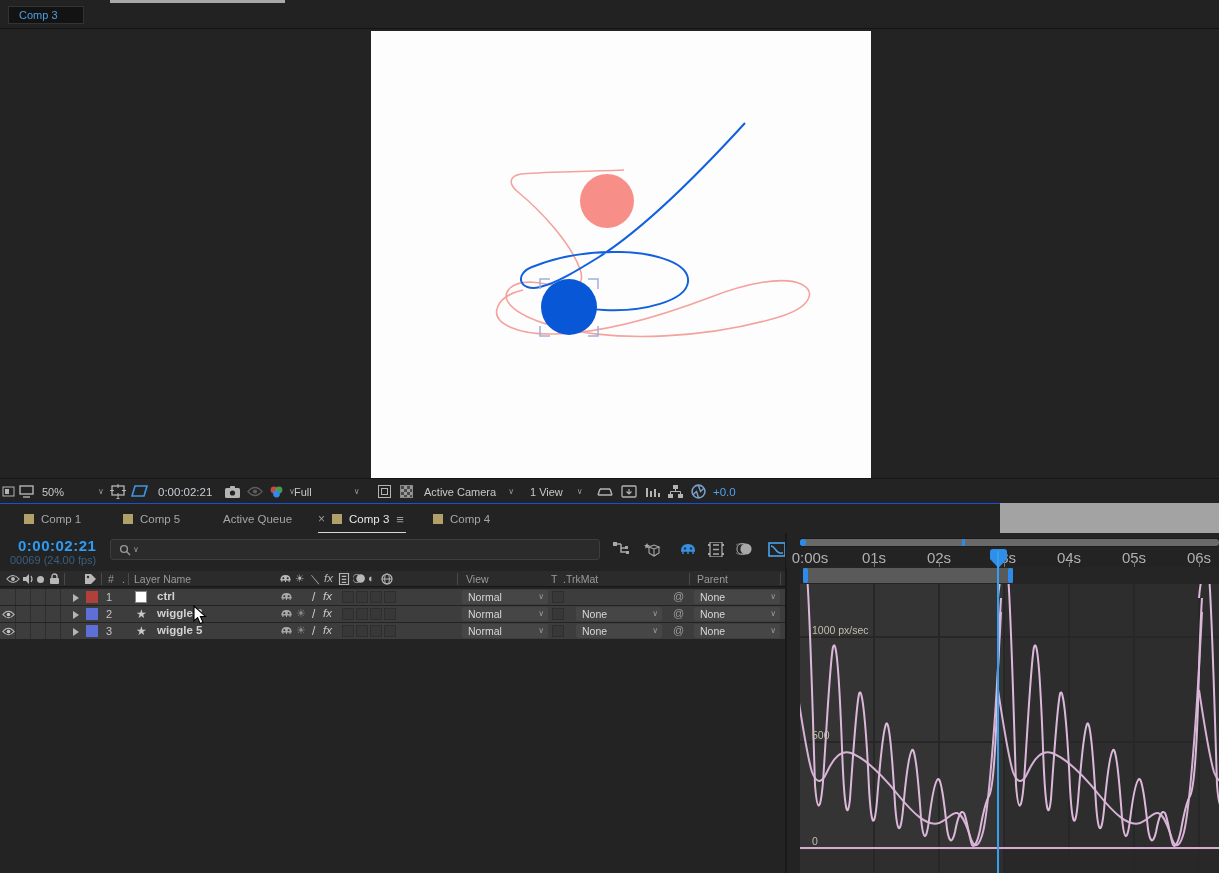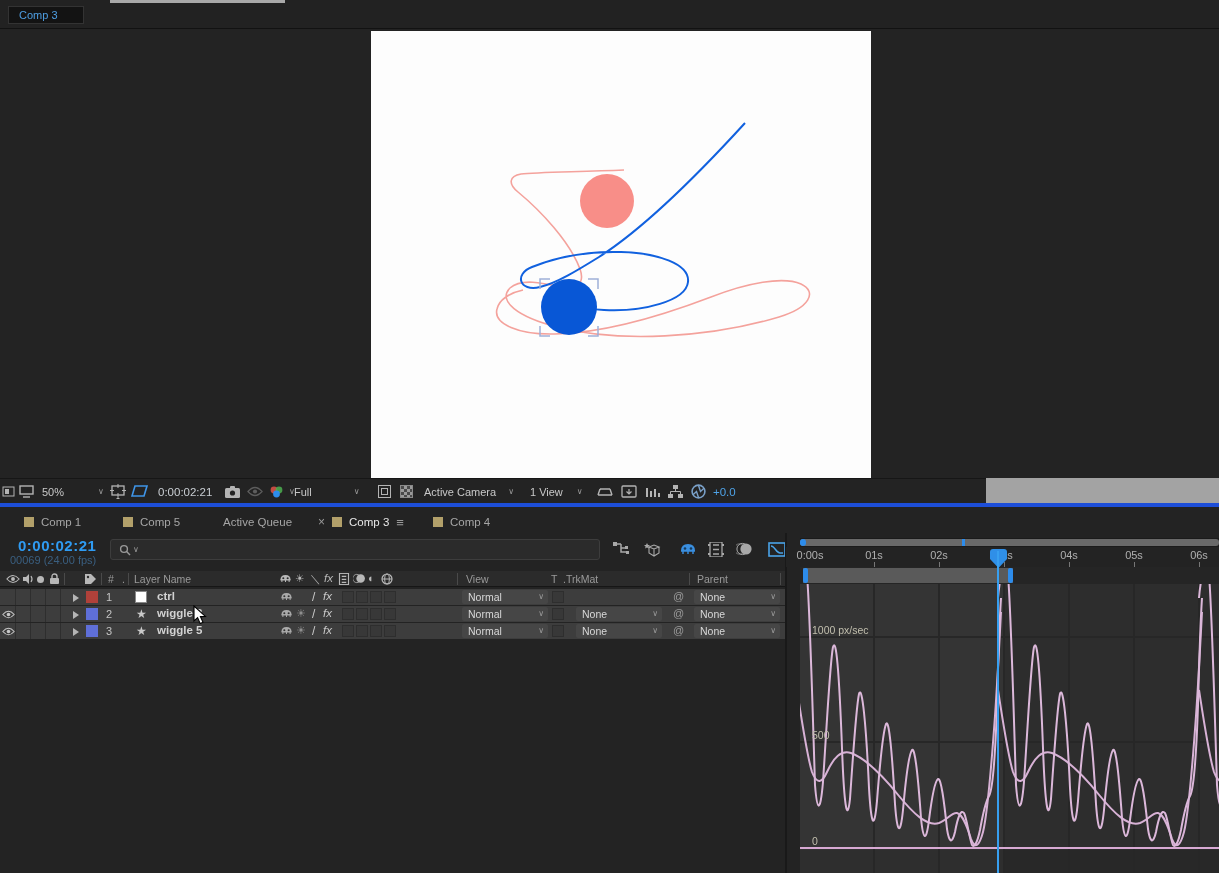--- a/index.html
+++ b/index.html
@@ -15,33 +15,33 @@
   #topbar { left:0; top:0; width:1219px; height:28px; background:#222; }
   #top-tab { left:8px; top:6px; width:76px; height:18px; background:#131313; border:1px solid #333;
              color:#4e9ee2; font-size:11px; line-height:16px; padding-left:10px; }
   #top-strip { left:110px; top:0; width:175px; height:3px; background:#a9a9a9; }
 
   
   #viewer { left:0; top:28px; width:1219px; height:450px; background:#232323; border-top:1px solid #121212; }
   #canvas { left:371px; top:2px; width:500px; height:448px; background:#fdfdfd; }
 
   
-  #vtoolbar { left:0; top:478px; width:986px; height:25px; background:#232323; border-top:1px solid #161616; }
+  #vtoolbar { left:0; top:478px; width:1219px; height:25px; background:#232323; border-top:1px solid #161616; }
   .vt { position:absolute; top:0; height:25px; display:flex; align-items:center; color:#b4b4b4; }
   .chev { font-size:8px; color:#9a9a9a; margin-left:5px; }
   .vtc { color:#c9ced3; font-size:11.5px; }
   .blue { color:#4ea3e8; }
   .checker { width:13px; height:13px; border:1px solid #8a8a8a;
              background:conic-gradient(#9a9a9a 25%, #4a4a4a 0 50%, #9a9a9a 0 75%, #4a4a4a 0);
              background-size:6px 6px; }
   .sqicon { width:13px; height:13px; border:1px solid #b4b4b4; display:flex; align-items:center; justify-content:center; }
   .sqicon > div { width:7px; height:7px; border:1px solid #b4b4b4; }
 
   
-  #tabsrow { left:0; top:503px; width:1219px; height:30px; background:#232323; border-top:4px solid #1d4ed8; }
+  #tabsrow { left:0; top:503px; width:1000px; height:30px; background:#232323; border-top:1px solid #1d4ed8; }
   .ttab { position:absolute; top:0; height:30px; display:flex; align-items:center; gap:7px; color:#a6a6a6; font-size:11.5px; }
   .tansq { width:10px; height:10px; background:#b2a06a; }
   #tab-underline { left:318px; top:28px; width:88px; height:2px; background:#d8d8d8; }
 
   
   #tl { left:0; top:533px; width:1219px; height:340px; background:#232323; }
   #tl-div { left:785px; top:0; width:2px; height:340px; background:#191919; }
 
   #cur-time { left:18px; top:4px; color:#2f9bf2; font-size:15px; font-weight:bold; letter-spacing:.5px; }
   #frame-info { left:10px; top:21px; color:#3a5f80; font-size:11px; }
@@ -71,21 +71,21 @@
   .dd .chev { position:absolute; right:4px; top:0; line-height:14px; }
   .pick { position:absolute; top:1px; color:#9a9a9a; font-size:11px; }
   .thumb-solid { position:absolute; top:2px; width:12px; height:12px; background:#fff; border:1px solid #888; }
 
   
   #miniscroll { left:800px; top:5px; width:419px; height:9px; background:#1b1b1b; }
   #miniscroll .bar { position:absolute; left:0; top:1px; width:419px; height:7px; background:#696969; border-radius:3px; }
   #miniscroll .capL { position:absolute; left:0; top:1px; width:6px; height:7px; background:#2d8ceb; border-radius:3px; }
   #miniscroll .tick { position:absolute; left:162px; top:1px; width:3px; height:7px; background:#2d8ceb; }
   #ruler { left:786px; top:14px; width:433px; height:20px; background:#232323; }
-  .rtick-label { position:absolute; top:2px; color:#b0b0b0; font-size:11px; transform:translateX(-50%); }
+  .rtick-label { position:absolute; top:2px; color:#b0b0b0; font-size:15px; transform:translateX(-50%); }
   .rtick { position:absolute; top:15px; width:1px; height:5px; background:#777; }
   #workarea-row { left:800px; top:34px; width:419px; height:17px; background:#252525; }
   #workarea-bar { position:absolute; left:3px; top:1px; width:210px; height:15px; background:#5a5a5a; }
   .wa-cap { position:absolute; top:0; width:5px; height:15px; background:#2d8ceb; border-radius:2px; }
   #cti { left:990px; top:16px; width:17px; height:19px; background:#2f8fe8; border-radius:3px 3px 0 0;
          clip-path:polygon(0 0,100% 0,100% 52%,50% 100%,0 52%); }
   #playhead { left:997px; top:18px; width:2px; height:322px; background:#379ff0; z-index:4; }
   .glabel { position:absolute; color:#c2bfae; font-size:10.5px; z-index:3; }
 
   #cursor { left:193px; top:72px; z-index:9; }

